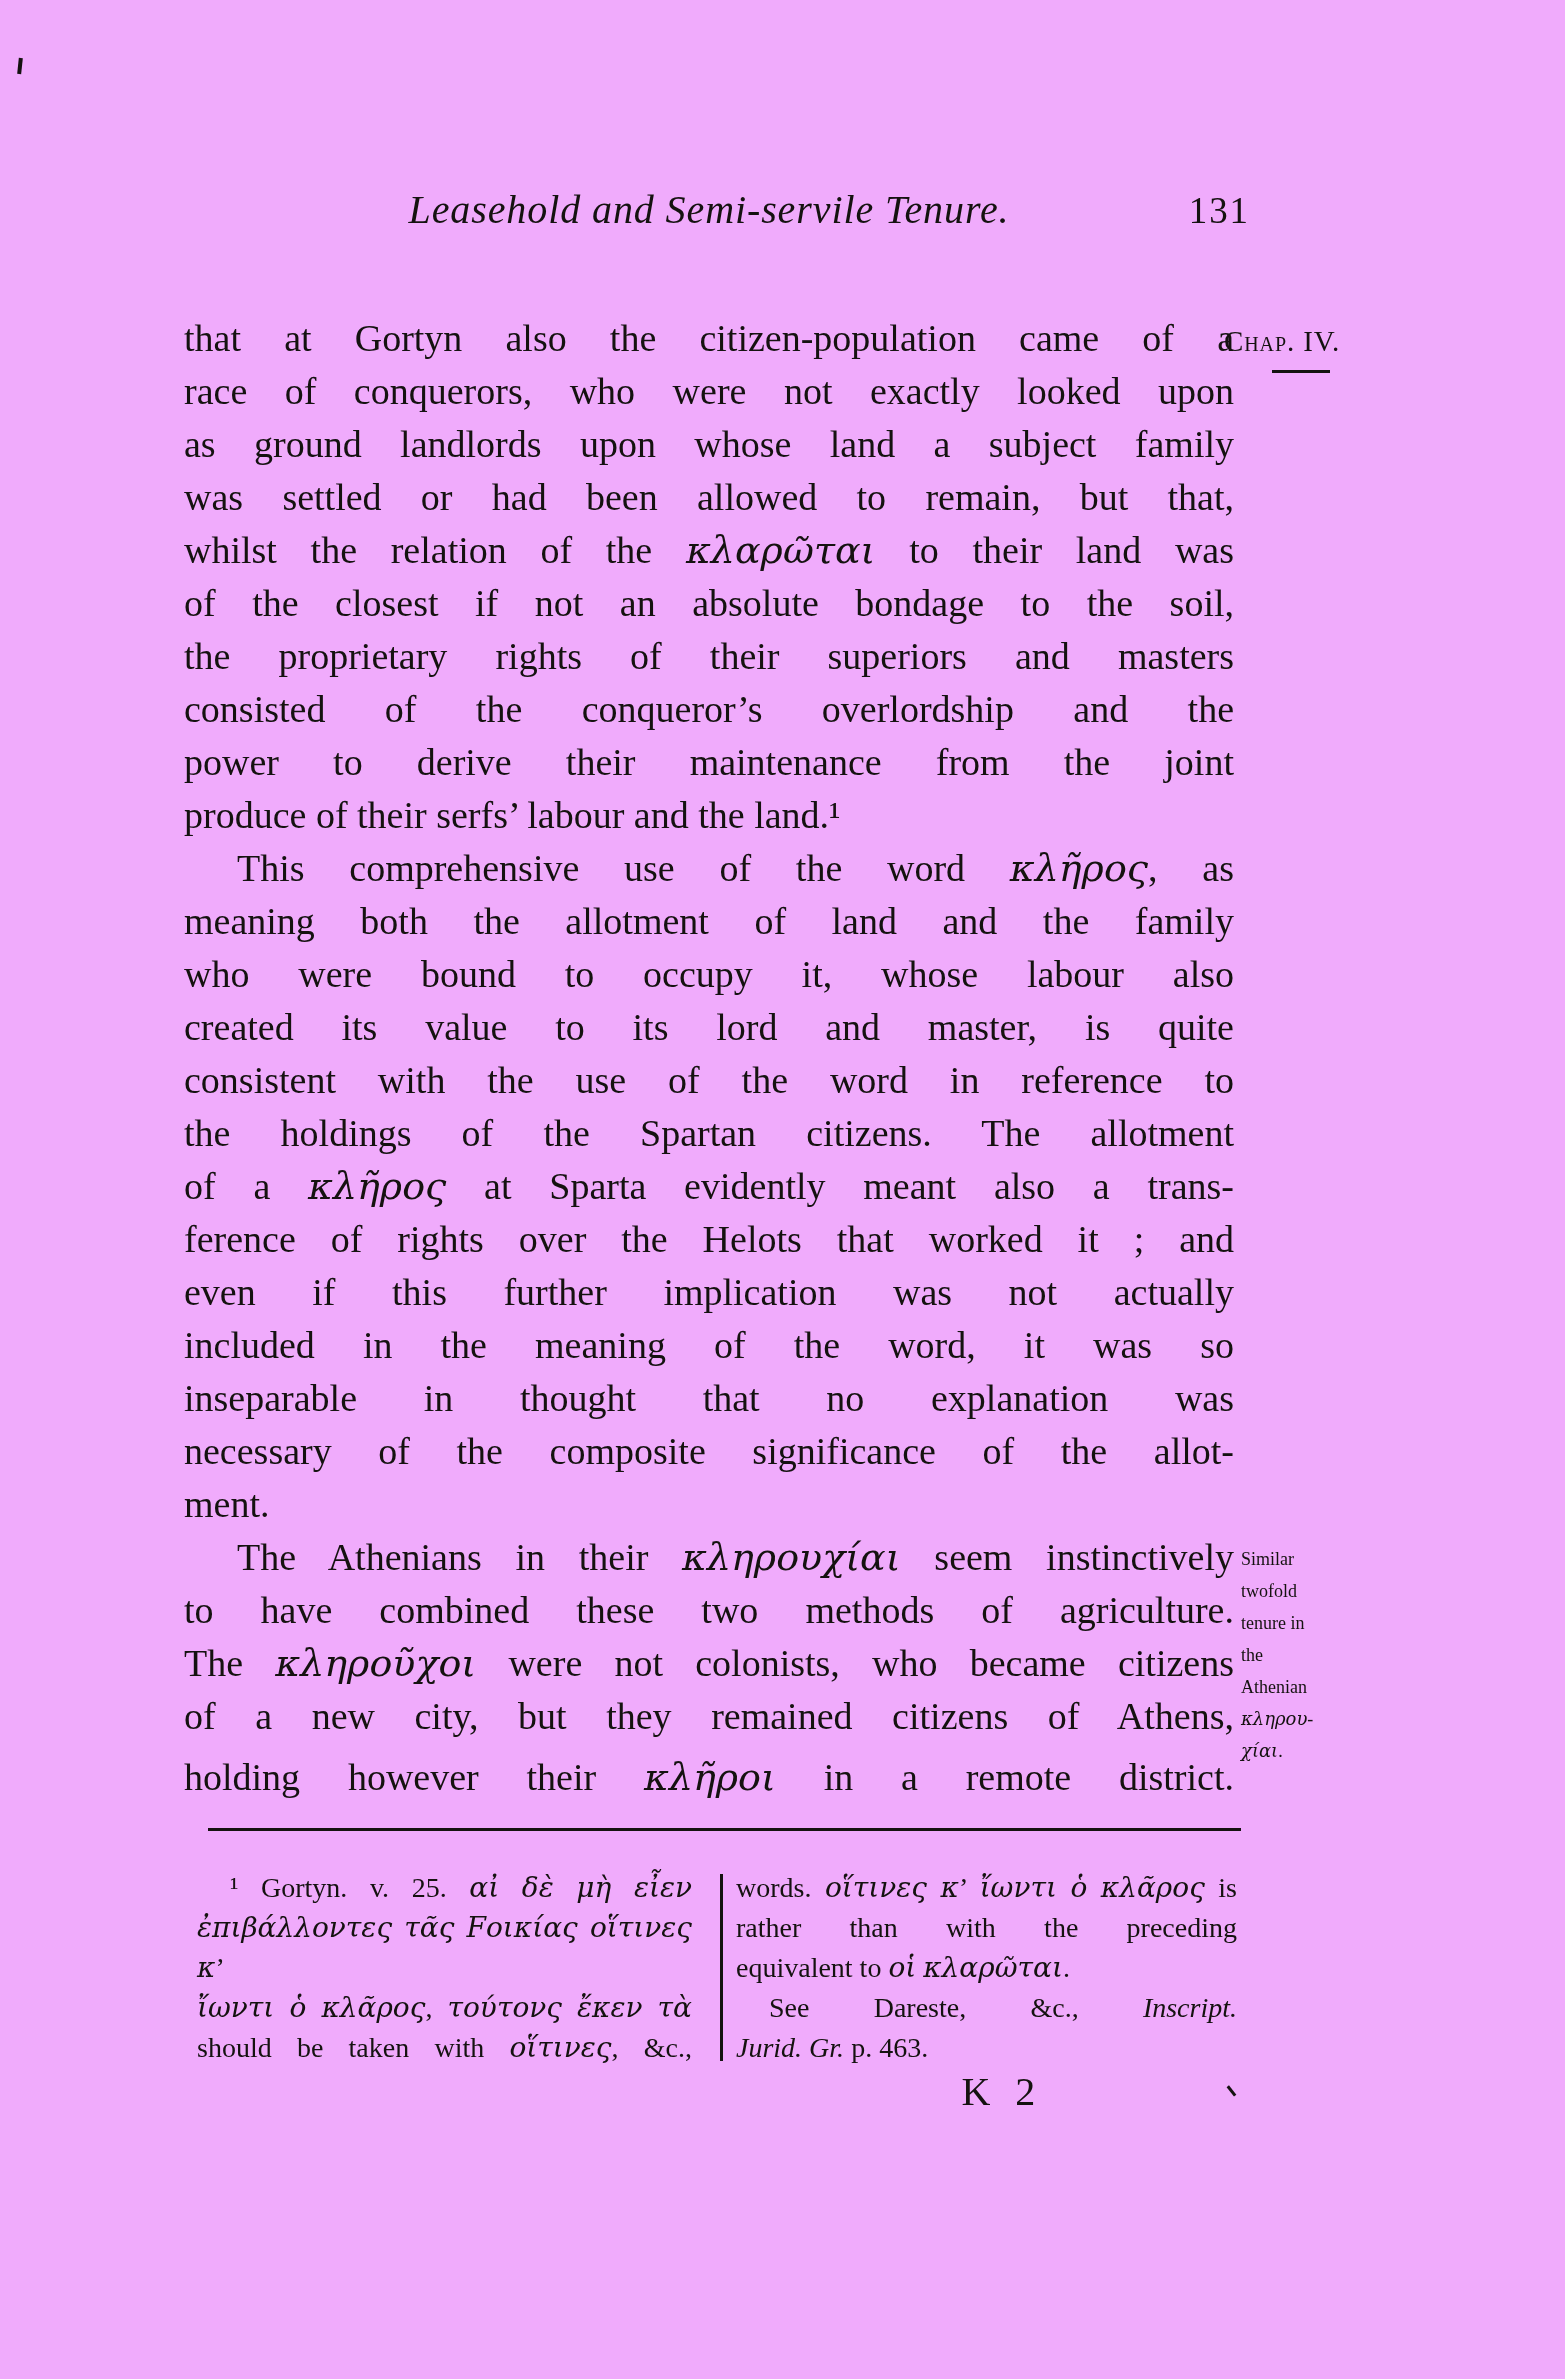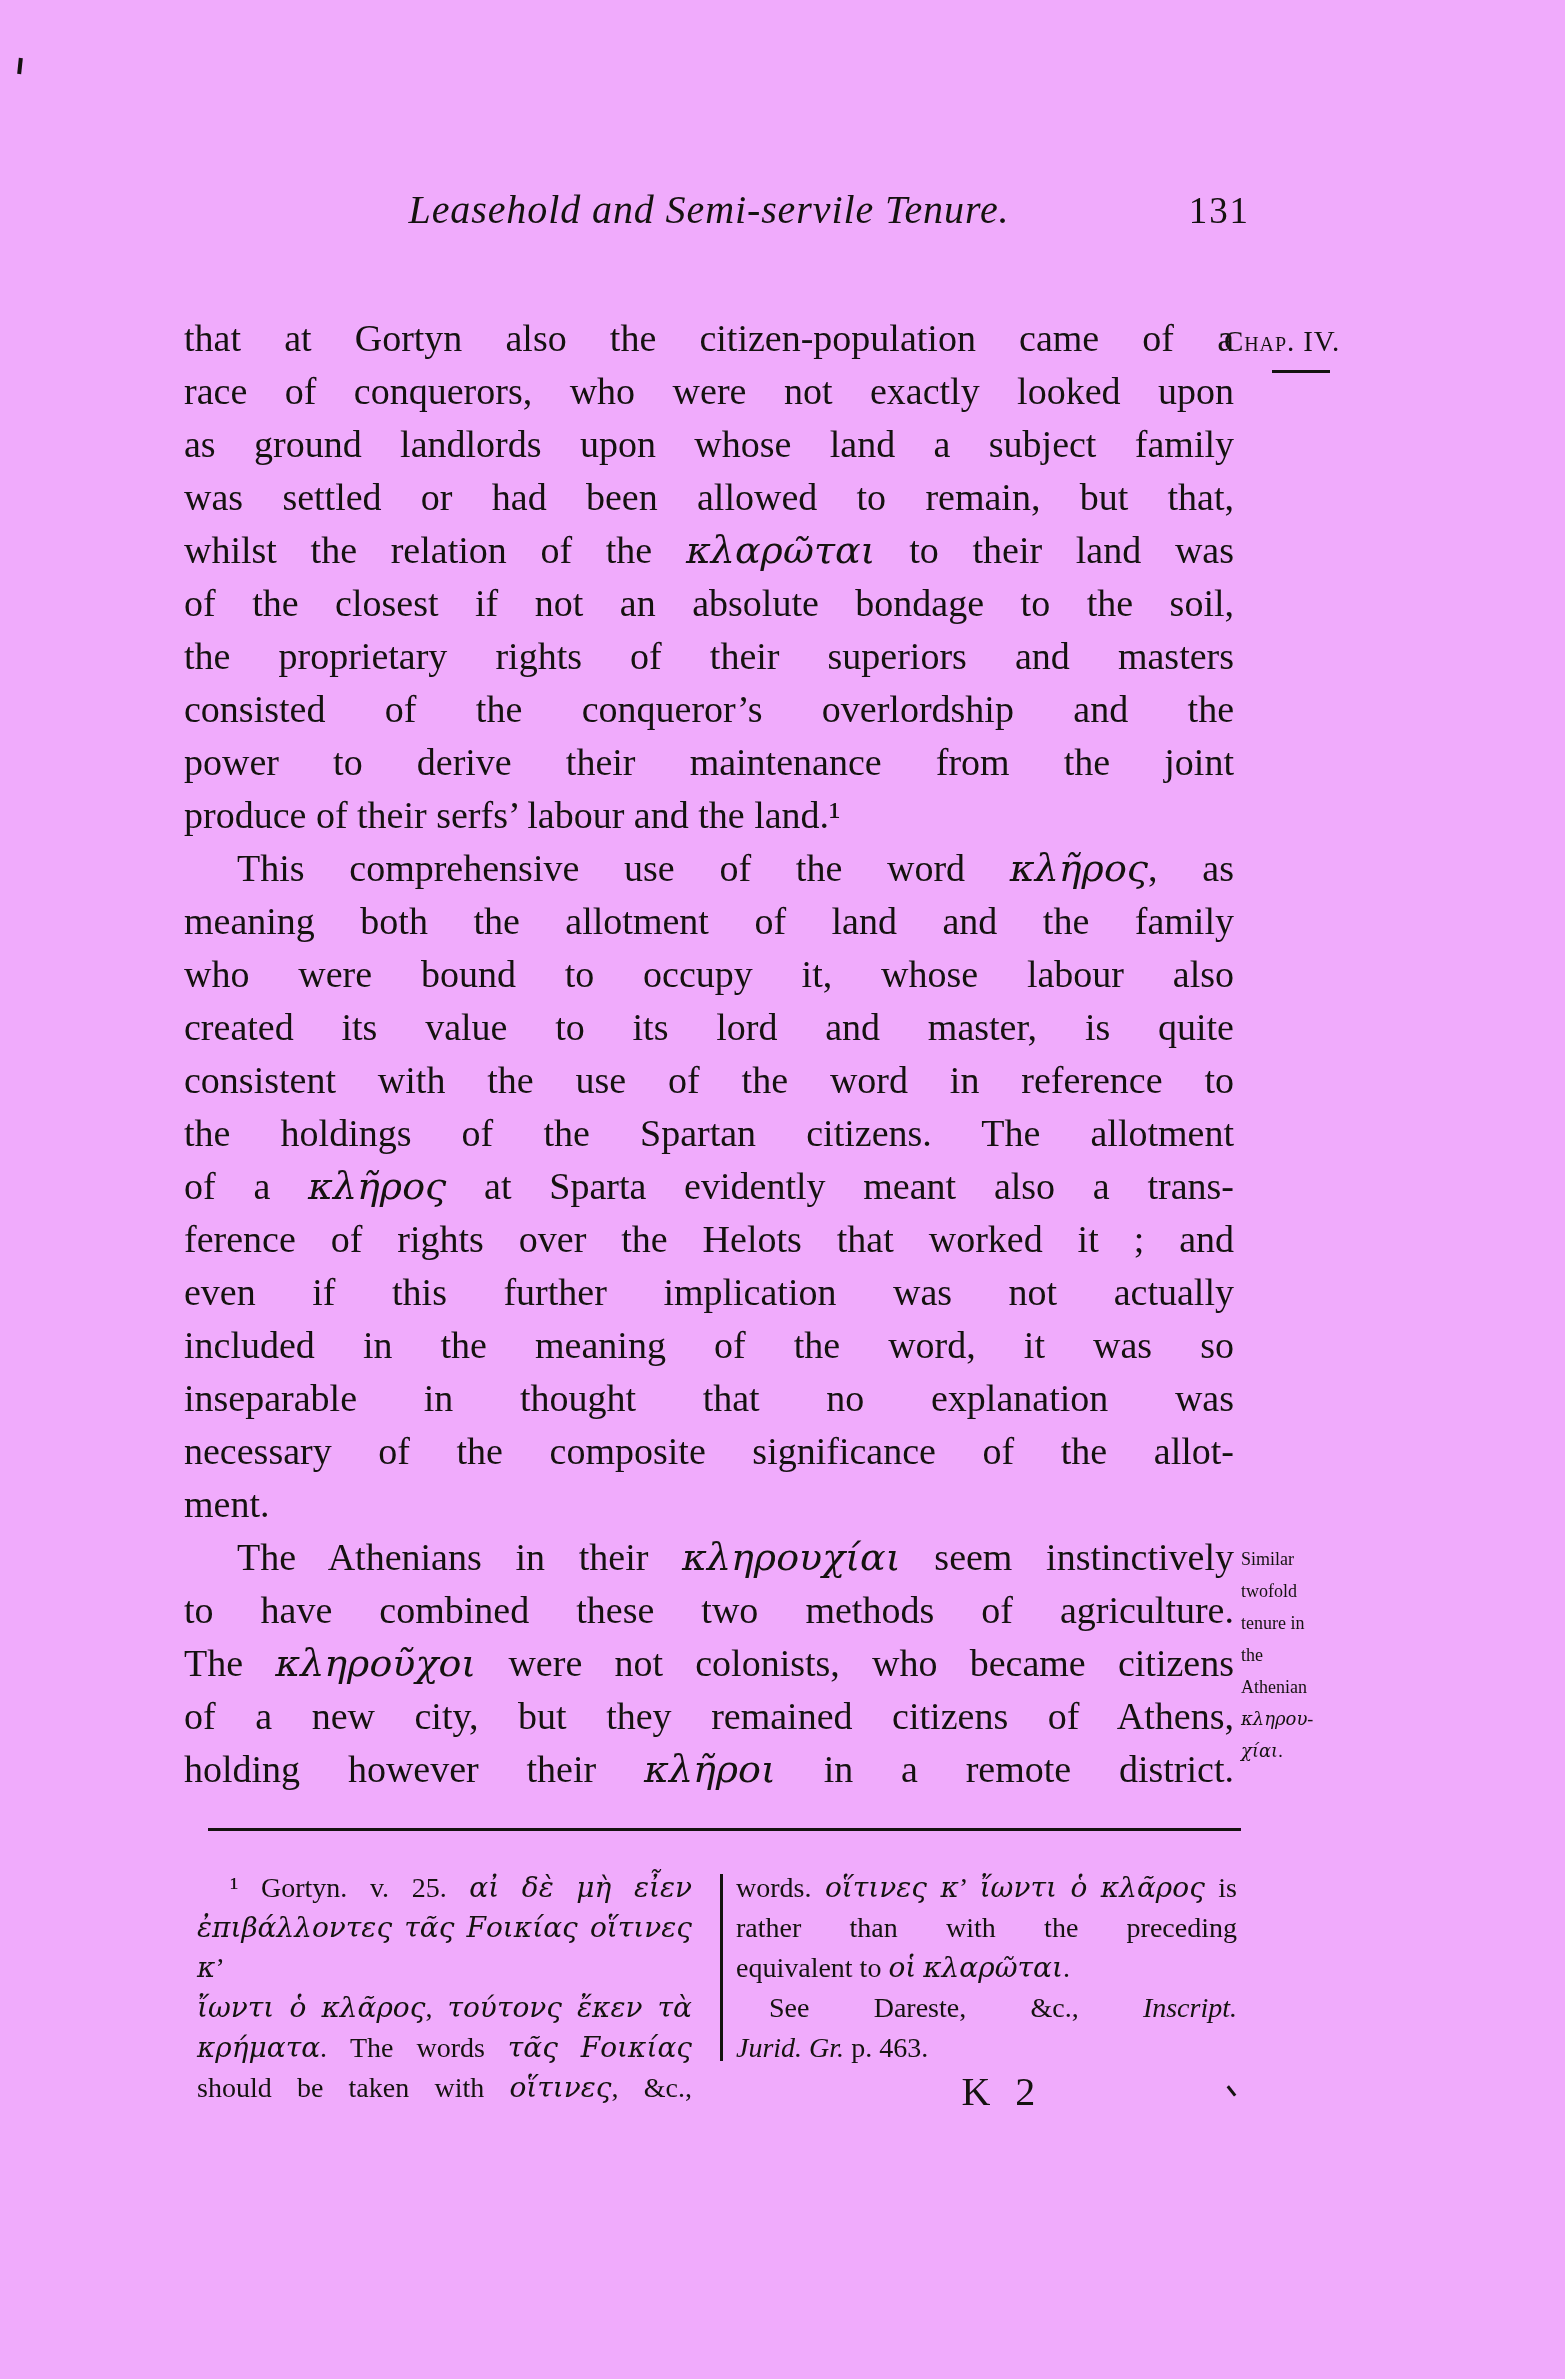--- a/index.html
+++ b/index.html
@@ -31,21 +31,21 @@
   .body-text {
     position:absolute; left:184px; top:312px; width:1050px;
     font-size:38px; line-height:53px;
   }
   .line {
     text-align:justify;
     text-align-last:justify;
     -moz-text-align-last:justify;
   }
   .para .line:last-child { text-align-last:left; -moz-text-align-last:left; }
-  .para.justify-last .line:last-child { text-align-last:justify; -moz-text-align-last:justify; }
+  .para.justify-last .line:last-child { text-align-last:justify;margin-top:8px; -moz-text-align-last:justify; }
   .para.indent-first .line:first-child { text-indent:53px; }
   .greek { font-family:"DejaVu Serif", serif; font-style:italic; }
   em { font-style:italic; }
   
   .side-note {
     position:absolute; left:1241px; top:1543px; width:145px;
     font-size:18px; line-height:32px;
   }
   .side-note .line { text-align:left; text-align-last:left; -moz-text-align-last:left; }
   
@@ -137,21 +137,20 @@
       <div class="line"><span class="greek">κληρου</span>-</div>
       <div class="line"><span class="greek">χίαι</span>.</div>
     </div>
 
   <div class="footnote-rule"></div>
 
   <div class="fn fn-left">
       <div class="line">¹ Gortyn. v. 25.  <span class="greek">αἰ</span> <span class="greek">δὲ</span> <span class="greek">μὴ</span> <span class="greek">εἶεν</span></div>
       <div class="line"><span class="greek">ἐπιβάλλοντες</span> <span class="greek">τᾶς</span> <span class="greek">Fοικίας</span> <span class="greek">οἵτινες</span> <span class="greek">κ</span>’</div>
       <div class="line"><span class="greek">ἴωντι</span> <span class="greek">ὁ</span> <span class="greek">κλᾶρος</span>, <span class="greek">τούτονς</span> <span class="greek">ἔκεν</span> <span class="greek">τὰ</span></div>
-      <div class="line"><span class="greek">κρήματα</span>.  The words <span class="greek">τᾶς</span> <span class="greek">Fοικίας</span></div>
       <div class="line">should be taken with <span class="greek">οἵτινες</span>, &amp;c.,</div>
     </div>
   <div class="fn-divider"></div>
   <div class="fn fn-right">
       <div class="line">words.  <span class="greek">οἵτινες</span> <span class="greek">κ</span>’ <span class="greek">ἴωντι</span> <span class="greek">ὁ</span> <span class="greek">κλᾶρος</span> is</div>
       <div class="line">rather than with the preceding</div>
       <div class="line">equivalent to <span class="greek">οἱ</span> <span class="greek">κλαρῶται</span>.</div>
       <div class="line">See Dareste, &amp;c., <em>Inscript.</em></div>
       <div class="line"><em>Jurid. Gr.</em> p. 463.</div>
     </div>

